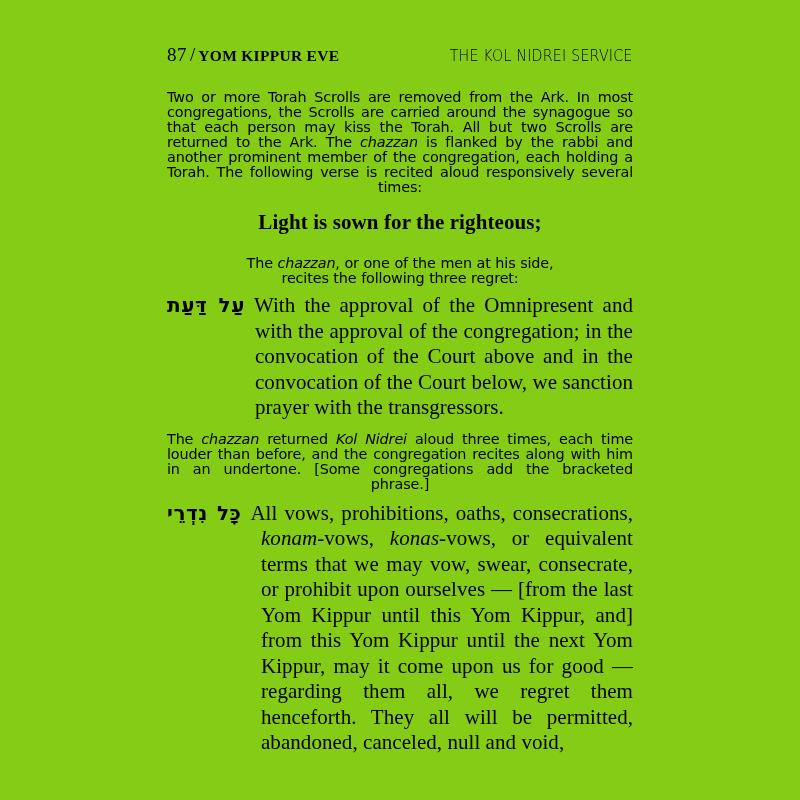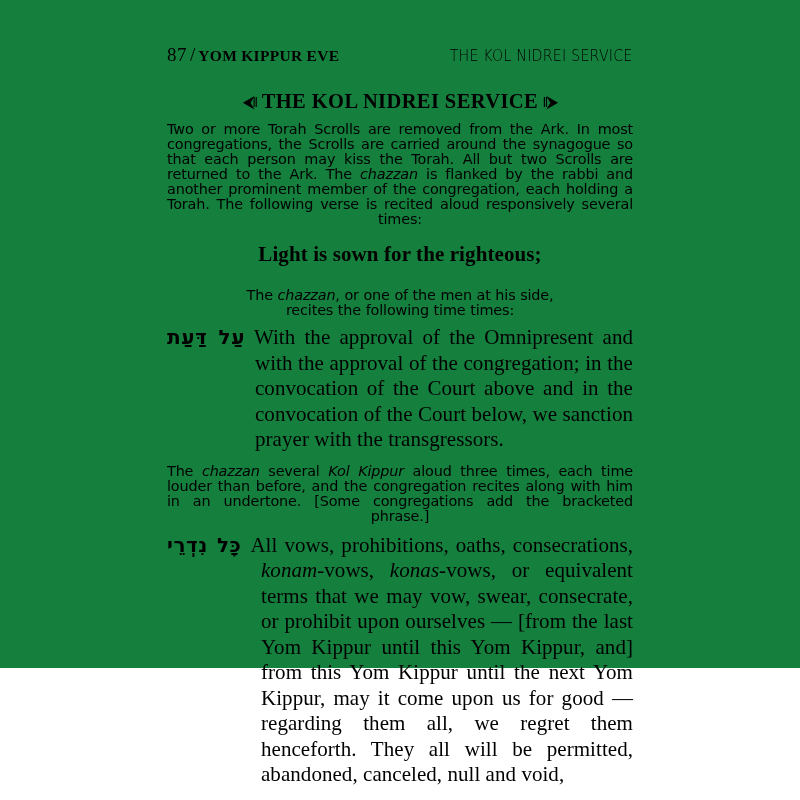--- a/index.html
+++ b/index.html
@@ -12,22 +12,22 @@
     height: 800px;
     overflow: hidden;
     font-family: "Liberation Serif", serif;
     color: #000000;
     -webkit-font-smoothing: antialiased;
   }
 
   .page {
     position: relative;
     width: 800px;
-    height: 668px;
-    background: #15803d;
+    height: 800px;
+    background: #84cc16;
     box-sizing: border-box;
   }
 
   .content {
     position: absolute;
     left: 167px;
     top: 44px;
     width: 466px;
   }
 
@@ -162,35 +162,32 @@
 <div class="page">
   <div class="content">
 
     <div class="runhead">
       <div class="runhead-left">
         <span class="folio">87</span><span class="folio-sep">/</span><span class="runhead-title">YOM KIPPUR EVE</span>
       </div>
       <div class="runhead-right">THE KOL NIDREI SERVICE</div>
     </div>
 
-    <div class="section-title">
-      <span class="orn">⮜‖</span><span>THE KOL NIDREI SERVICE</span><span class="orn">‖⮞</span>
-    </div>
 
     <p class="instruction instr-top"><span>Two or more Torah Scrolls are removed from the Ark. In most congregations, the Scrolls are carried around the synagogue so that each person may kiss the Torah. All but two Scrolls are returned to the Ark. The </span><em>chazzan</em><span> is flanked by the rabbi and another prominent member of the congregation, each holding a Torah. The following verse is recited aloud responsively several times:</span></p>
 
     <div class="verse">
       <div>Light is sown for the righteous;</div>
     </div>
 
     <p class="instruction centered instr-mid">
       <span>The </span><em>chazzan</em><span>, or one of the men at his side,</span><br>
-      <span>recites the following time times:</span>
+      <span>recites the following three regret:</span>
     </p>
 
     <p class="prayer indent-block prayer-1"><span class="hebrew">עַל דַּעַת</span><span>With the approval of the Omnipresent and with the approval of the congregation; in the convocation of the Court above and in the convocation of the Court below, we sanction prayer with the transgressors.</span></p>
 
-    <p class="instruction instr-bot"><span>The </span><em>chazzan</em><span> several </span><em>Kol Kippur</em><span> aloud three times, each time louder than before, and the congregation recites along with him in an undertone. [Some congregations add the bracketed phrase.]</span></p>
+    <p class="instruction instr-bot"><span>The </span><em>chazzan</em><span> returned </span><em>Kol Nidrei</em><span> aloud three times, each time louder than before, and the congregation recites along with him in an undertone. [Some congregations add the bracketed phrase.]</span></p>
 
     <p class="prayer indent-block-2 prayer-2"><span class="hebrew">כָּל נִדְרֵי</span><span>All vows, prohibitions, oaths, consecrations, </span><em>konam</em><span>-vows, </span><em>konas</em><span>-vows, or equivalent terms that we may vow, swear, consecrate, or prohibit upon ourselves — [from the last Yom Kippur until this Yom Kippur, and] from this Yom Kippur until the next Yom Kippur, may it come upon us for good — regarding them all, we regret them henceforth. They all will be permitted, abandoned, canceled, null and void,</span></p>
 
   </div>
 </div>
 
 </body></html>

